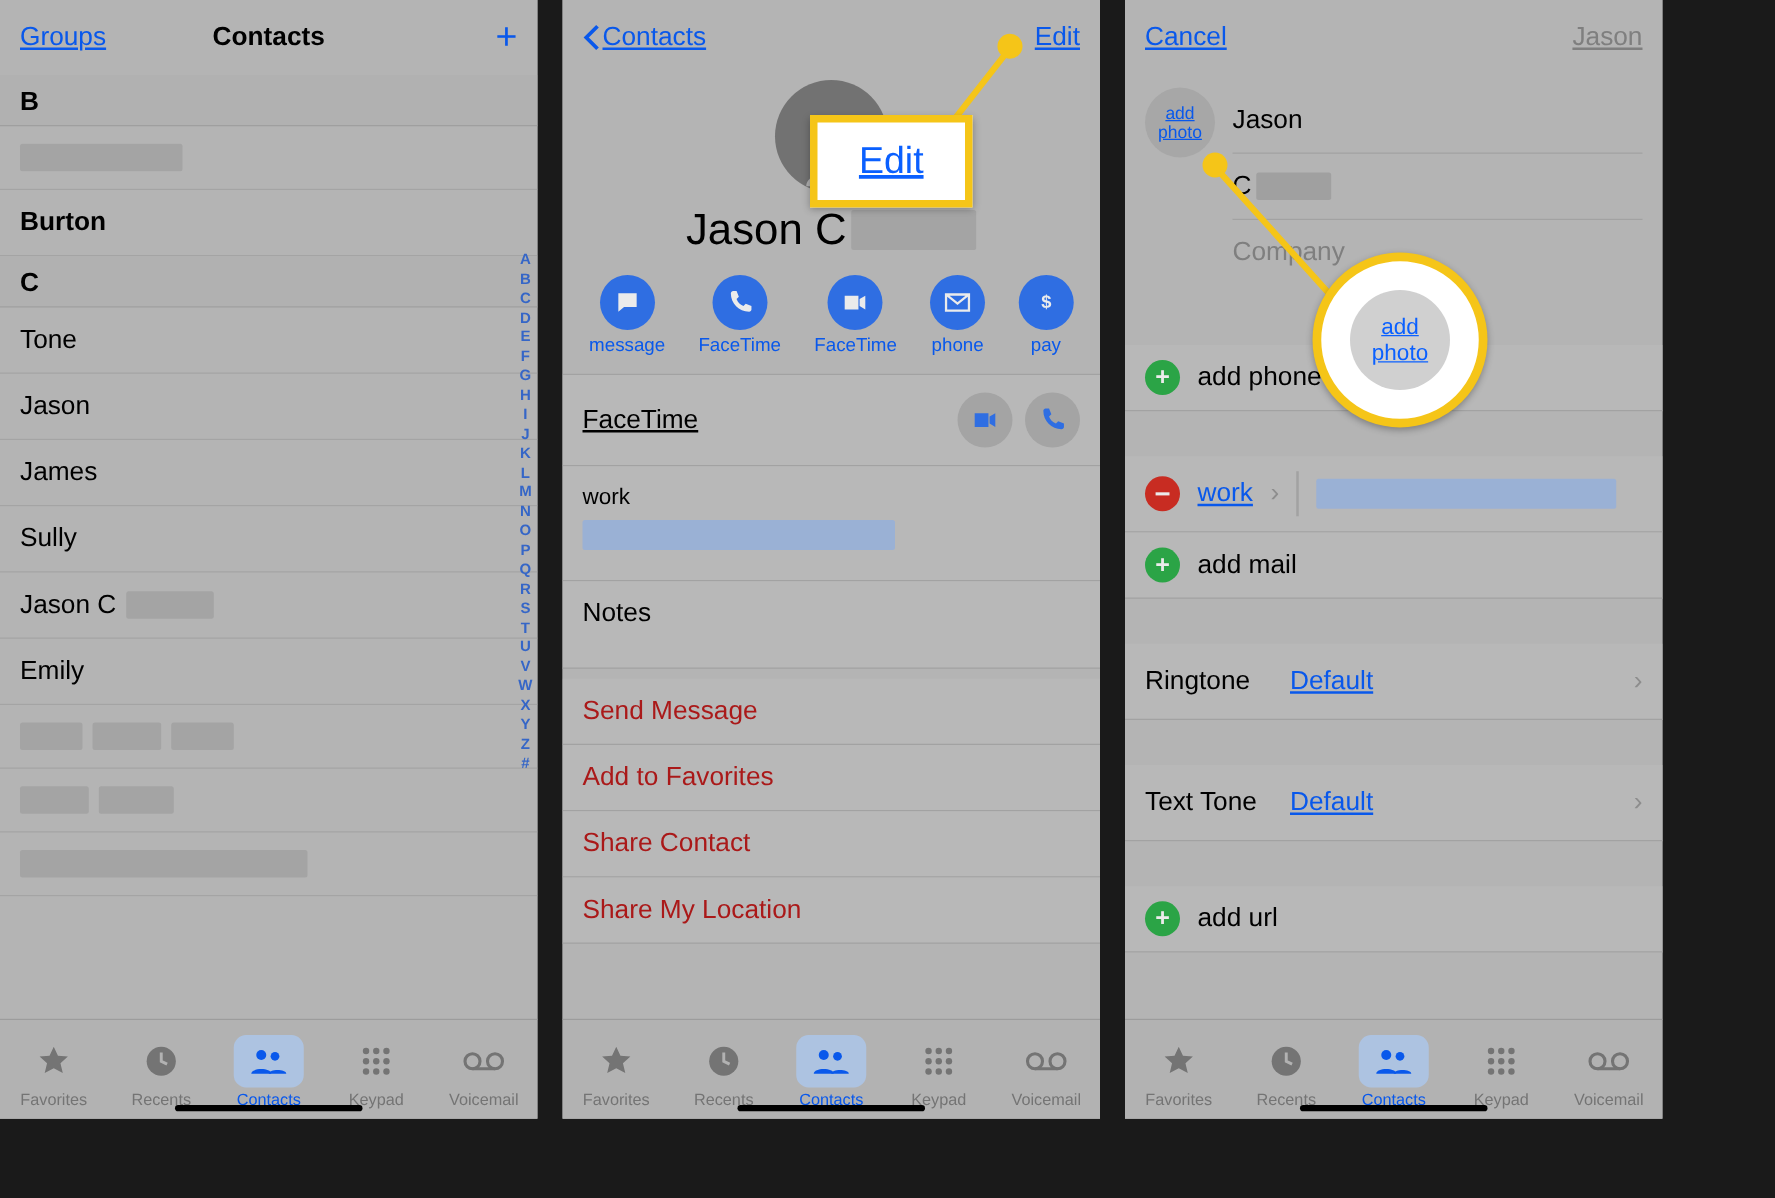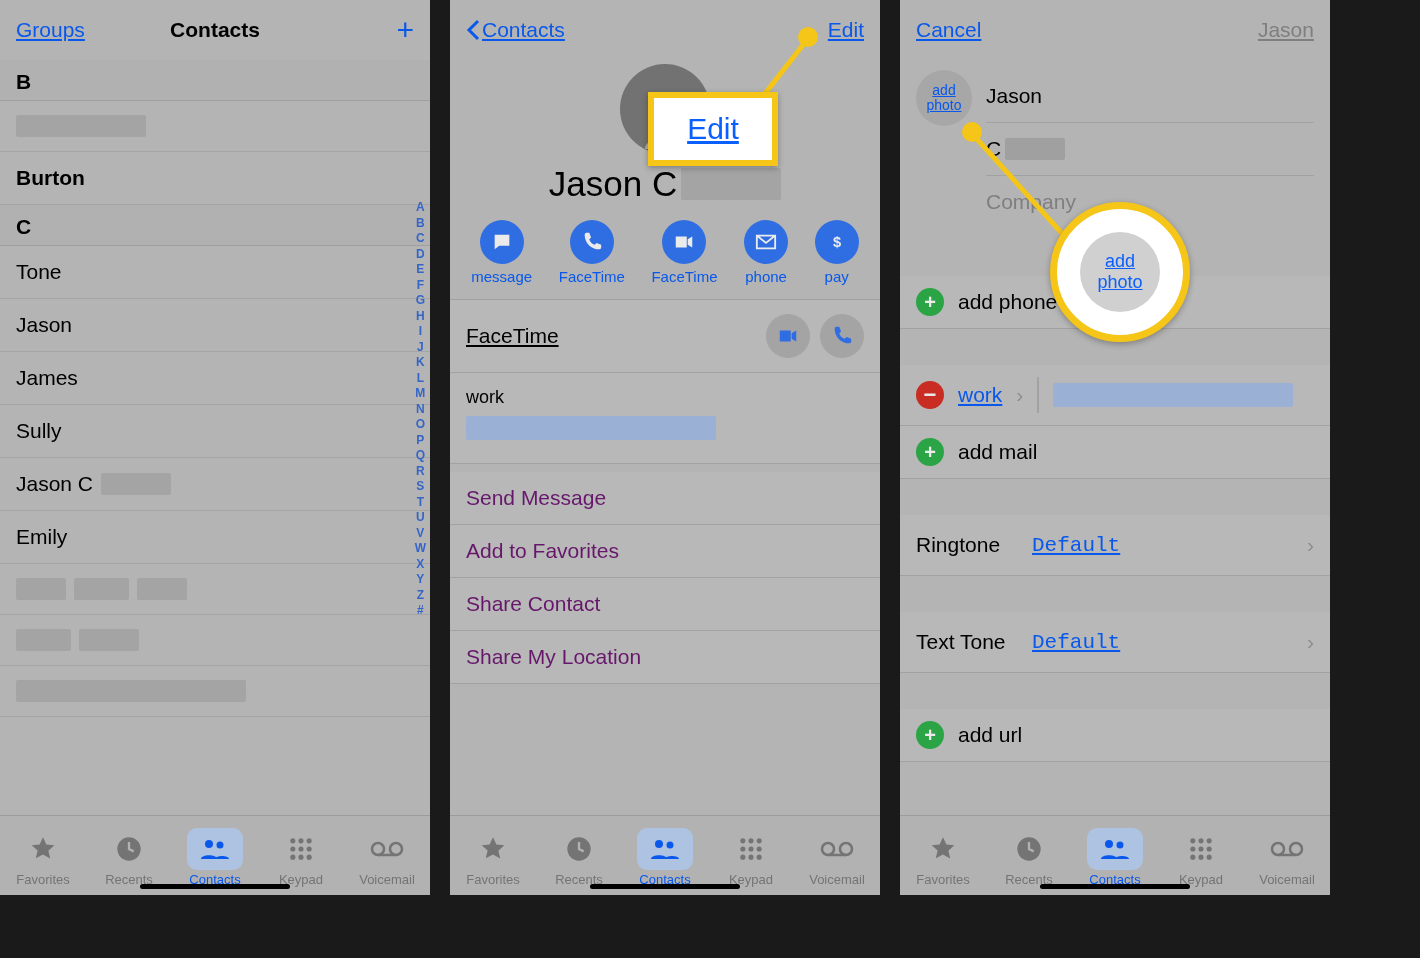--- a/index.html
+++ b/index.html
@@ -43,36 +43,36 @@
 .avatar { width: 90px; height: 90px; border-radius: 50%; background: #7c7c7c; margin: 4px auto 10px; position: relative; }
 .avatar-sil { position:absolute; inset:0; display:flex; align-items:flex-end; justify-content:center; }
 .cname { text-align: center; font-size: 35px; padding: 0 0 10px; display:flex; justify-content:center; align-items:center; gap:4px;}
 .cactions { display: flex; justify-content: space-around; padding: 6px 8px 14px; border-bottom: 1px solid #b0b0b0; }
 .cact { display: flex; flex-direction: column; align-items: center; gap: 4px; color: #0a60ff; font-size: 15px; }
 .cact .circ { width: 44px; height: 44px; border-radius: 50%; background: #3478f6; display: flex; align-items: center; justify-content: center; }
 .cact .circ svg { width:22px; height:22px; fill:#fff; }
 .block { background: #c8c8c8; padding: 14px 16px; border-bottom: 1px solid #b0b0b0; font-size: 21px; }
 .ftrow { display:flex; justify-content:space-between; align-items:center; }
 .iconbtn { width:44px; height:44px; border-radius:50%; background:#b2b2b2; display:flex; align-items:center; justify-content:center; }
-.actlink { color:#701a75; font-size:21px; }
+.actlink { color:#b91c1c; font-size:21px; }
 .redblue { background:#a8c0e8; height:24px; display:inline-block; border-radius:2px; }
 
 
 .p3body { background:#c4c4c4; flex:1; }
 .editrow { display:flex; align-items:center; gap:14px; padding:12px 16px; border-bottom:1px solid #b0b0b0; font-size:21px; background:#c8c8c8; }
 .editrow.plain { background:transparent; border:none; }
 .addphoto { width:56px; height:56px; border-radius:50%; background:#b6b6b6; color:#0a60ff; font-size:14px; text-decoration:underline; display:flex; align-items:center; justify-content:center; text-align:center; line-height:1.1; flex-shrink:0;}
 .fieldcol { flex:1; }
 .fieldline { padding:14px 0; border-bottom:1px solid #b0b0b0; display:flex; align-items:center; }
 .fieldline:last-child { border:none; }
 .gplus { width:28px; height:28px; border-radius:50%; background:#2fb24c; color:#fff; display:flex; align-items:center; justify-content:center; font-size:20px; font-weight:700; flex-shrink:0; }
 .rminus { width:28px; height:28px; border-radius:50%; background:#d93025; color:#fff; display:flex; align-items:center; justify-content:center; font-size:22px; font-weight:700; flex-shrink:0; }
 .chev { color:#9a9a9a; }
 .settingrow { display:flex; align-items:center; gap:16px; padding:18px 16px; font-size:21px; background:#c8c8c8; border-bottom:1px solid #b0b0b0;justify-content:flex-end; }
-.settingrow .v { color:#0a60ff; text-decoration:underline;font-family:Liberation Mono, monospace; }
+.settingrow .v { color:#0a60ff; text-decoration:underline; }
 .settingrow .k { min-width:100px; }
 .spacer { height:36px; }
 
 
 .callout-line { position:absolute; background:#f5c518; height:5px; transform-origin:left center; z-index:50; }
 .callout-dot { position:absolute; width:20px; height:20px; border-radius:50%; background:#f5c518; z-index:51; }
 .callout-box { position:absolute; z-index:60; background:#fff; border:6px solid #f5c518; display:flex; align-items:center; justify-content:center; box-shadow:0 2px 6px rgba(0,0,0,.3); }
 .callout-box.edit { width:130px; height:74px; font-size:30px; color:#0a60ff; text-decoration:underline; }
 .callout-circ { position:absolute; z-index:60; width:140px; height:140px; border-radius:50%; border:7px solid #f5c518; background:#fff; display:flex; align-items:center; justify-content:center; box-shadow:0 2px 6px rgba(0,0,0,.3);}
 .callout-circ .inner { width:80px; height:80px; border-radius:50%; background:#d0d0d0; display:flex; align-items:center; justify-content:center; text-align:center; color:#0a60ff; font-size:18px; text-decoration:underline; line-height:1.15;}
@@ -285,20 +285,21 @@
               <svg width="22" height="22" viewBox="0 0 24 24" fill="#3478f6">
                 <path d="M6 2c-1 0-2 1-2 2 0 9 7 16 16 16 1 0 2-1 2-2v-3l-5-2-2 2c-3-1-5-3-6-6l2-2-2-5H6z"></path>
               </svg>
             </span>
       </span>
     </div>
     <div class="block" style="padding-bottom:18px">
       <div style="font-size:18px">work</div>
       <div style="margin-top:8px"><span class="redblue" style="width:250px"></span></div>
     </div>
+    <div class="block" style="height:70px">Notes</div>
     <div style="height:8px"></div>
     <div class="block actlink">Send Message</div>
     <div class="block actlink">Add to Favorites</div>
     <div class="block actlink">Share Contact</div>
     <div class="block actlink">Share My Location</div>
   </div>
   <div class="tabbar" id="tabbar2">
         <div class="tab">
           <div class="ticon">
             <svg width="28" height="28" viewBox="0 0 24 24">

